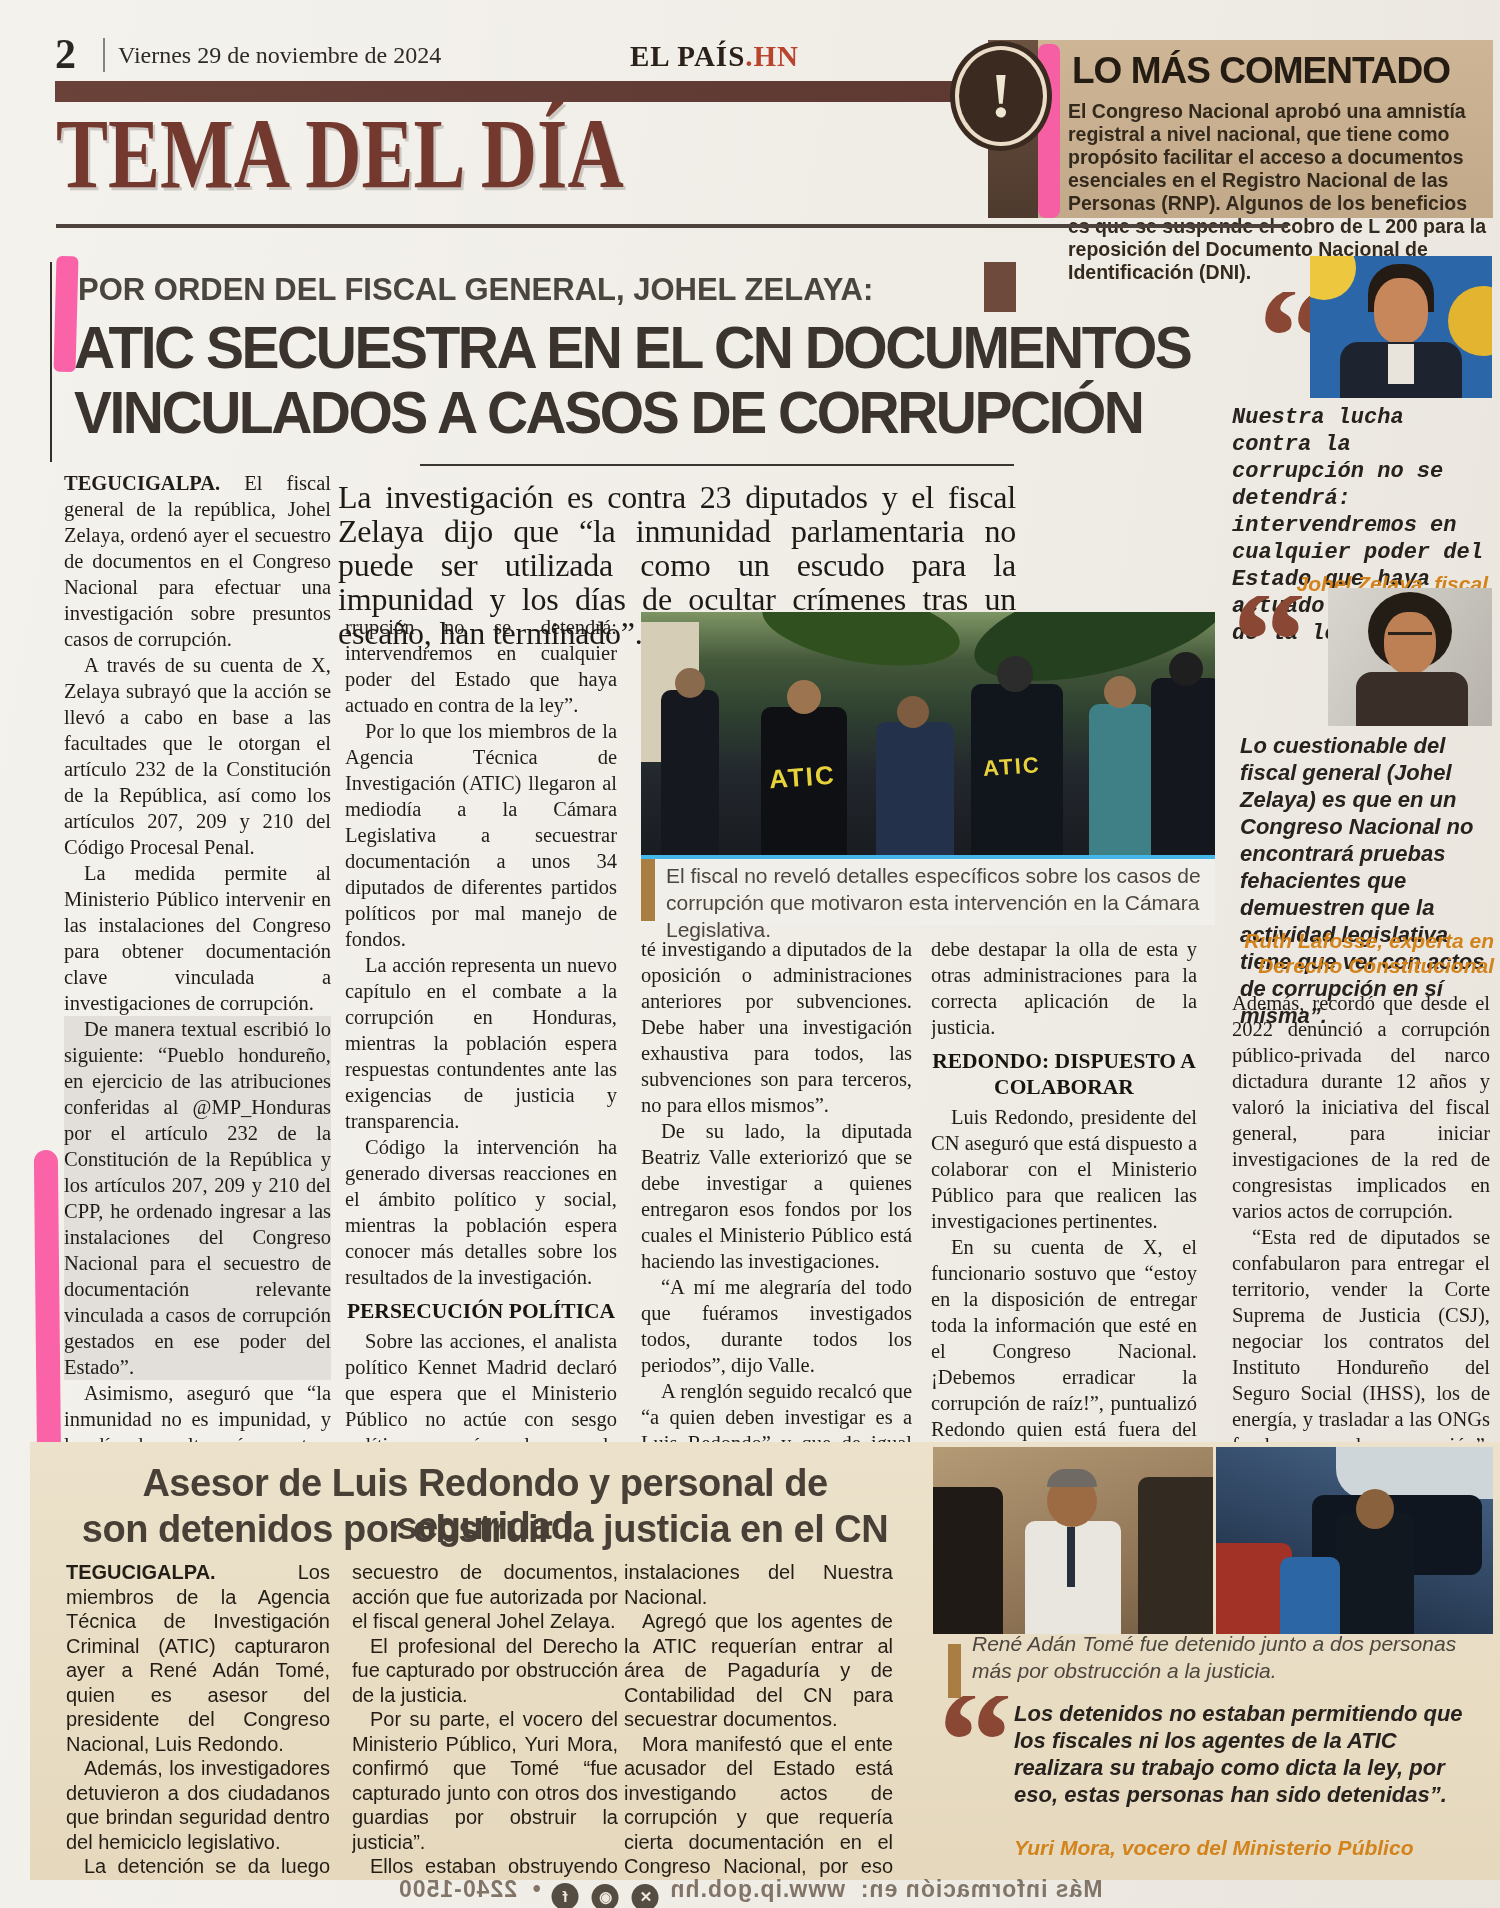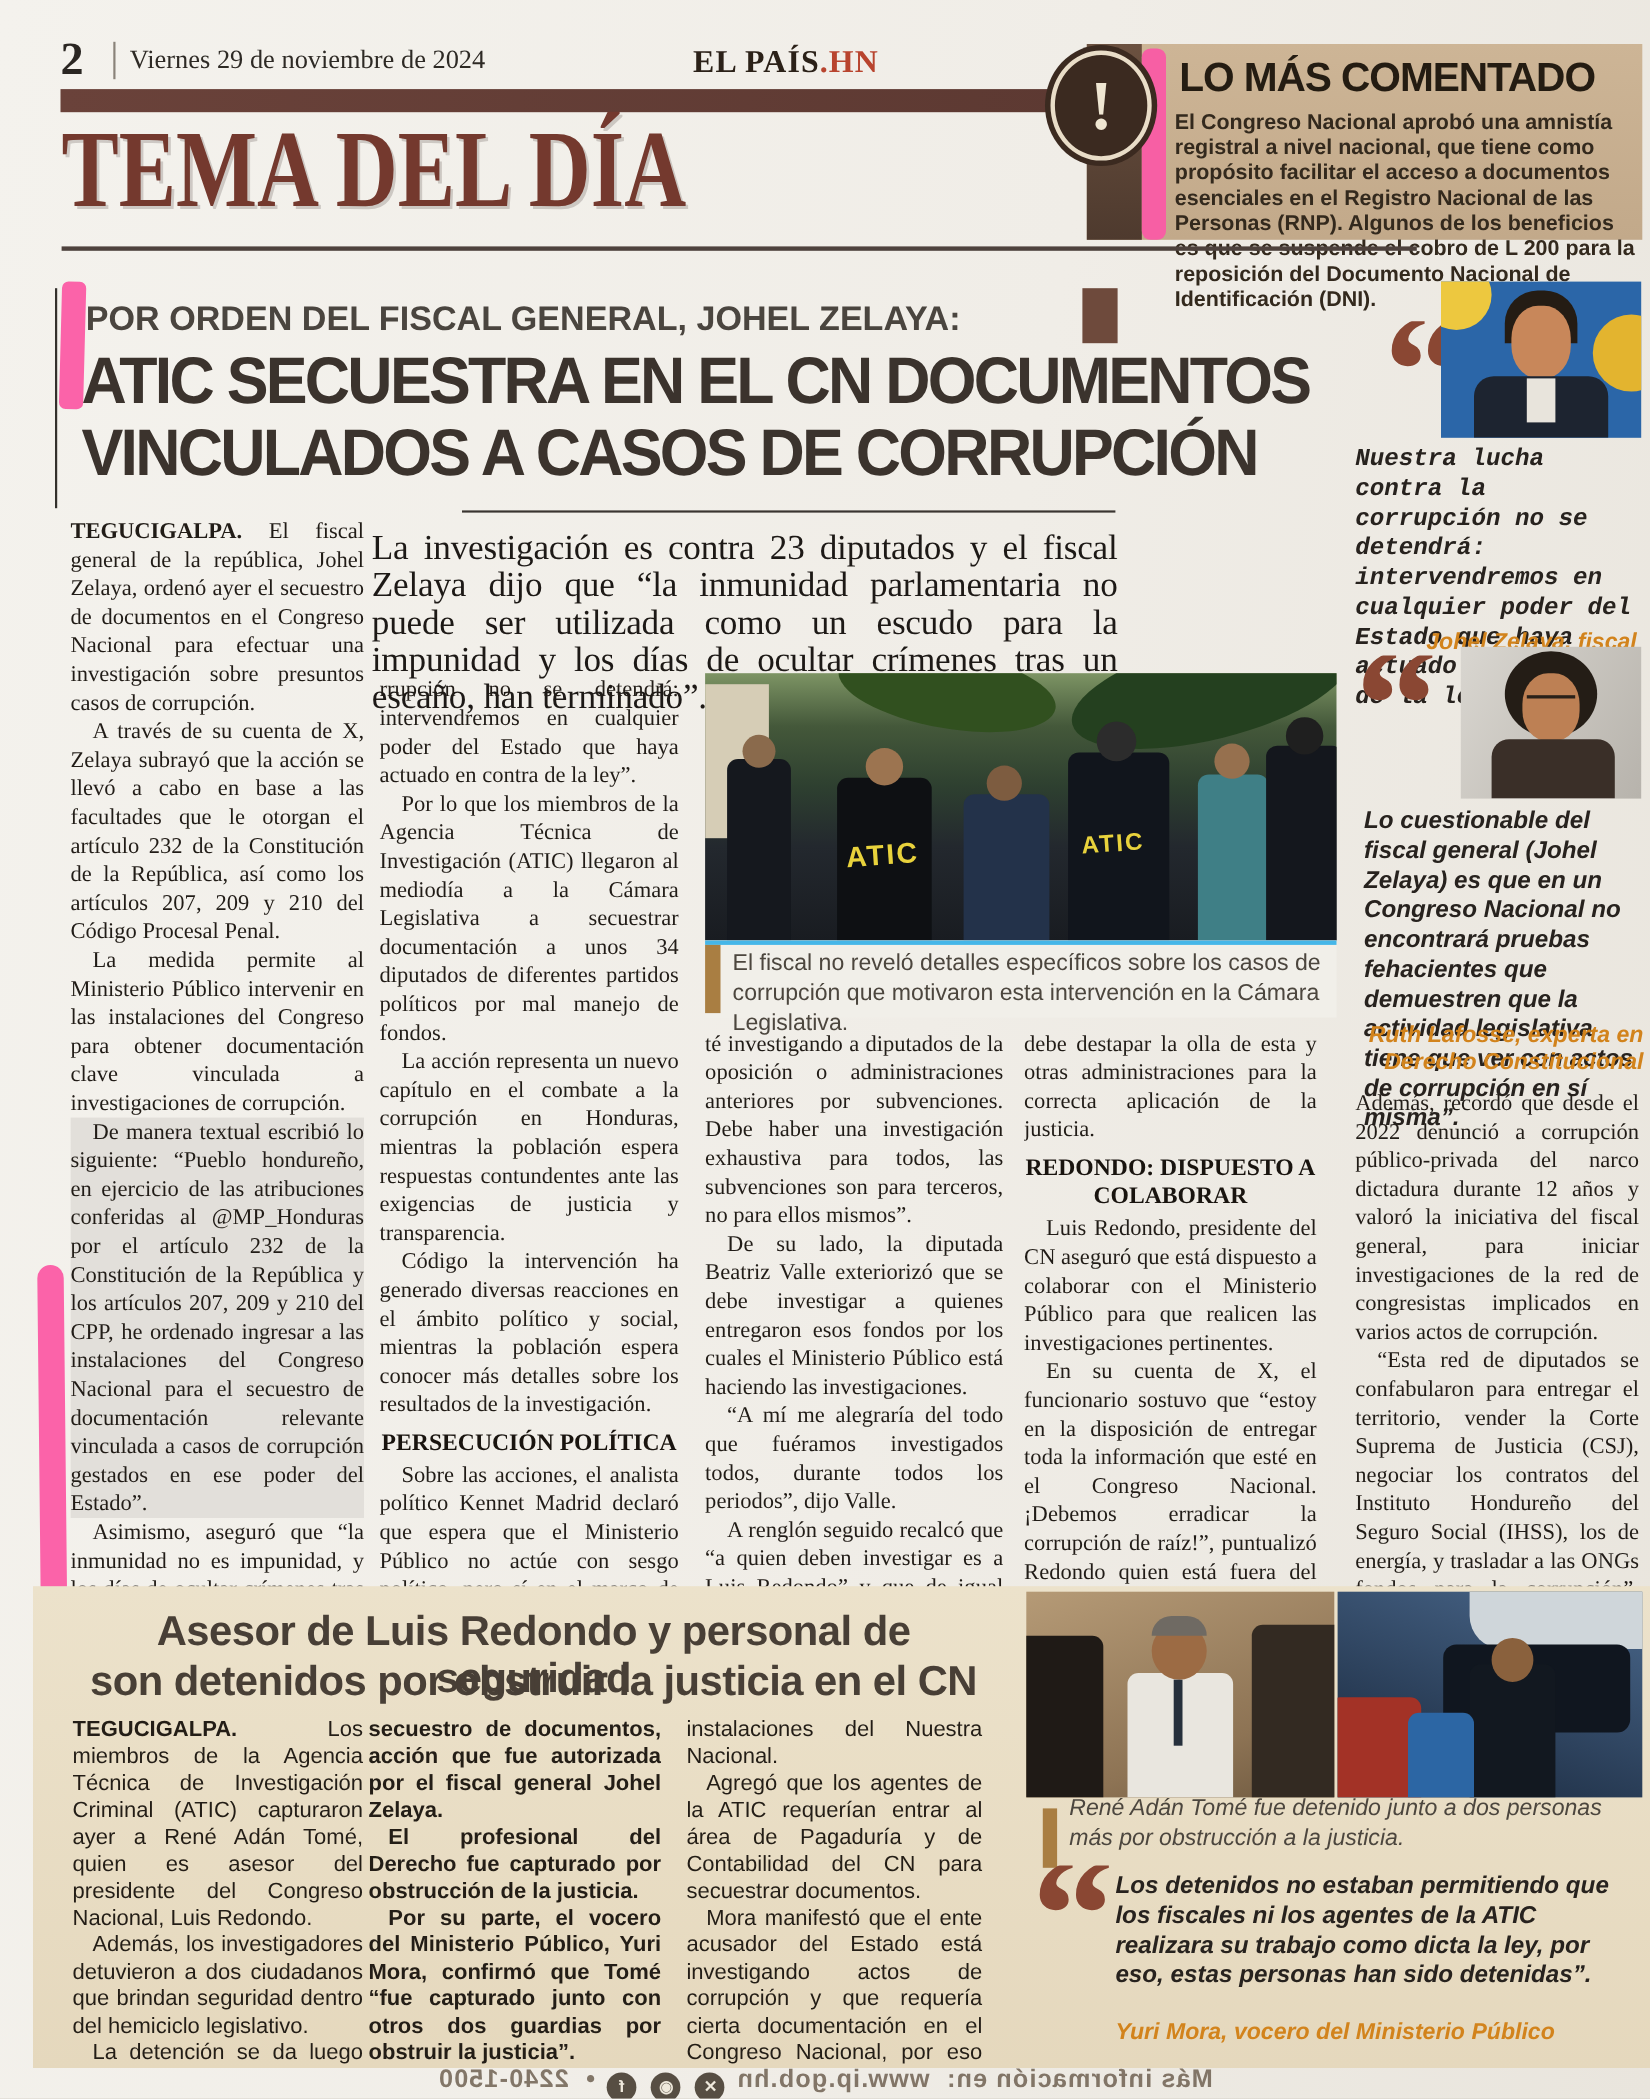--- a/index.html
+++ b/index.html
@@ -84,21 +84,21 @@
   #pink-long{left:36px;top:1150px;width:24px;height:418px;background:#fb63a9;border-radius:12px;transform:rotate(-0.6deg);}
   
   #bottom-box{left:30px;top:1442px;width:1470px;height:438px;background:linear-gradient(180deg,#ece2cb,#e5d8bd);}
   .bhead{left:60px;width:850px;text-align:center;font-family:"Liberation Sans",sans-serif;font-weight:bold;
     font-size:38px;letter-spacing:-0.5px;color:#483f36;}
   #bhead1{top:1462px;} #bhead2{top:1508px;}
   .bcol{text-align:justify;font-family:"Liberation Sans",sans-serif;font-size:20px;line-height:24.5px;color:#231d16;overflow:hidden;}
   .bcol p{margin:0;text-indent:18px;}
   .bcol p.noindent{text-indent:0;}
   #bcolA{left:66px;top:1560px;width:264px;height:318px;}
-  #bcolB{left:335px;top:1560px;width:266px;height:318px;font-weight:bold;}
+  #bcolB{left:352px;top:1560px;width:266px;height:318px;}
   #bcolC{left:624px;top:1560px;width:269px;height:318px;}
   #b-photo1{left:933px;top:1447px;width:280px;height:187px;overflow:hidden;
     background:linear-gradient(160deg,#b59a76,#8d7354 70%,#6e5940);}
   #b-photo2{left:1216px;top:1447px;width:277px;height:187px;overflow:hidden;
     background:linear-gradient(200deg,#4a688c,#24364e 75%);}
   #b-caption-strip{left:948px;top:1644px;width:13px;height:54px;background:#a97e42;}
   #b-caption{left:972px;top:1630px;width:522px;font-style:italic;}
   #q3-mark{left:938px;top:1696px;}
   #q3-text{left:1014px;top:1700px;width:478px;}
   #q3-attr{left:1014px;top:1836px;width:478px;text-align:left;}

